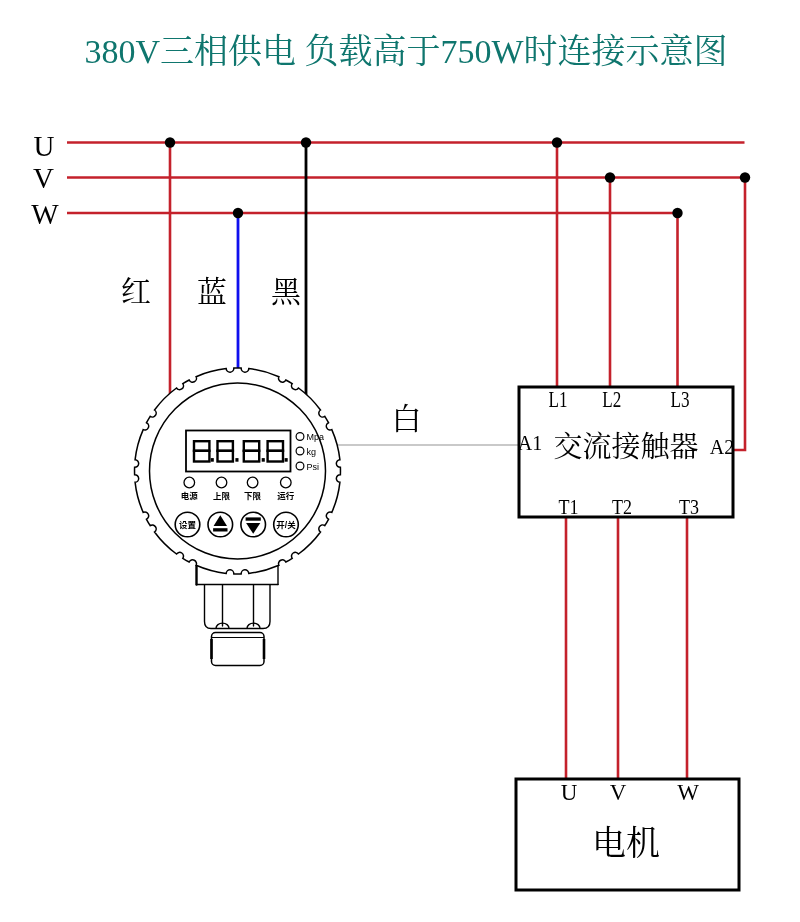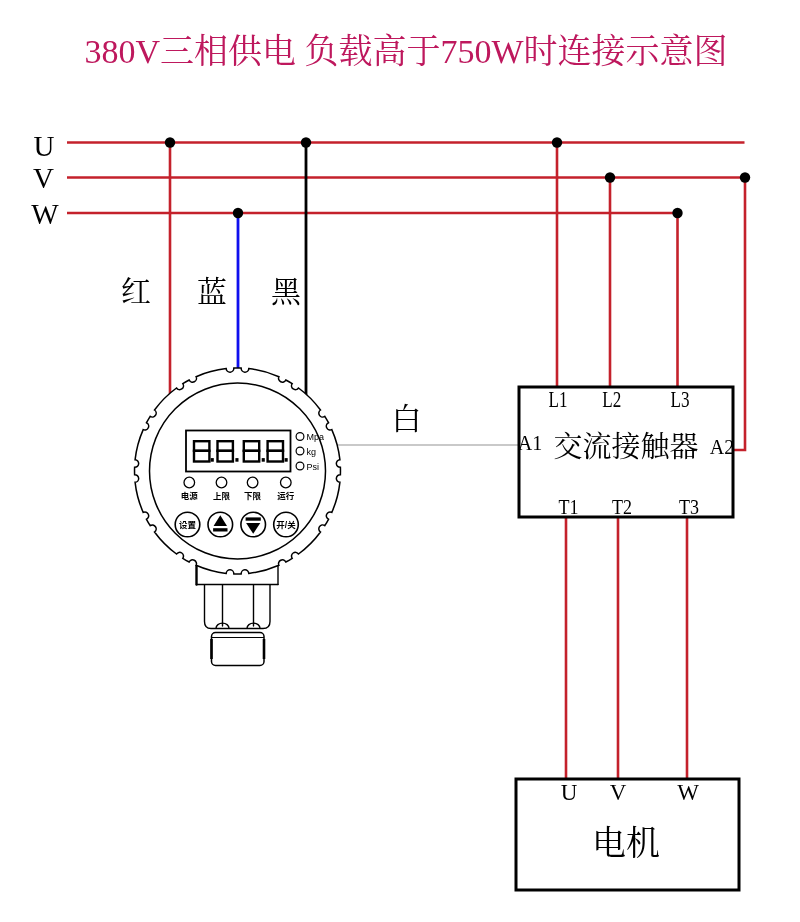--- a/index.html
+++ b/index.html
@@ -1,19 +1,19 @@
 <!DOCTYPE html>
 <html lang="zh-CN"><head>
 <meta charset="utf-8">
 <style>
   html,body{margin:0;padding:0;background:#ffffff;}
   #stage{position:relative;width:800px;height:922px;background:#ffffff;overflow:hidden;
          font-family:"Liberation Serif","Noto Serif CJK SC",serif;}
   #title{position:absolute;left:12px;top:27px;width:788px;height:50px;line-height:50px;
-         text-align:center;font-size:34px;color:#be185d;white-space:nowrap;}
+         text-align:center;font-size:34px;color:#0f766e;white-space:nowrap;}
   svg{position:absolute;left:0;top:0;}
   .serif{font-family:"Liberation Serif","Noto Serif CJK SC",serif;}
   .sans{font-family:"Liberation Sans","Noto Sans CJK SC",sans-serif;}
   text{fill:#000;}
 </style>
 </head>
 <body>
 
 <div id="stage">
   <div id="title">380V三相供电 负载高于750W时连接示意图</div>

